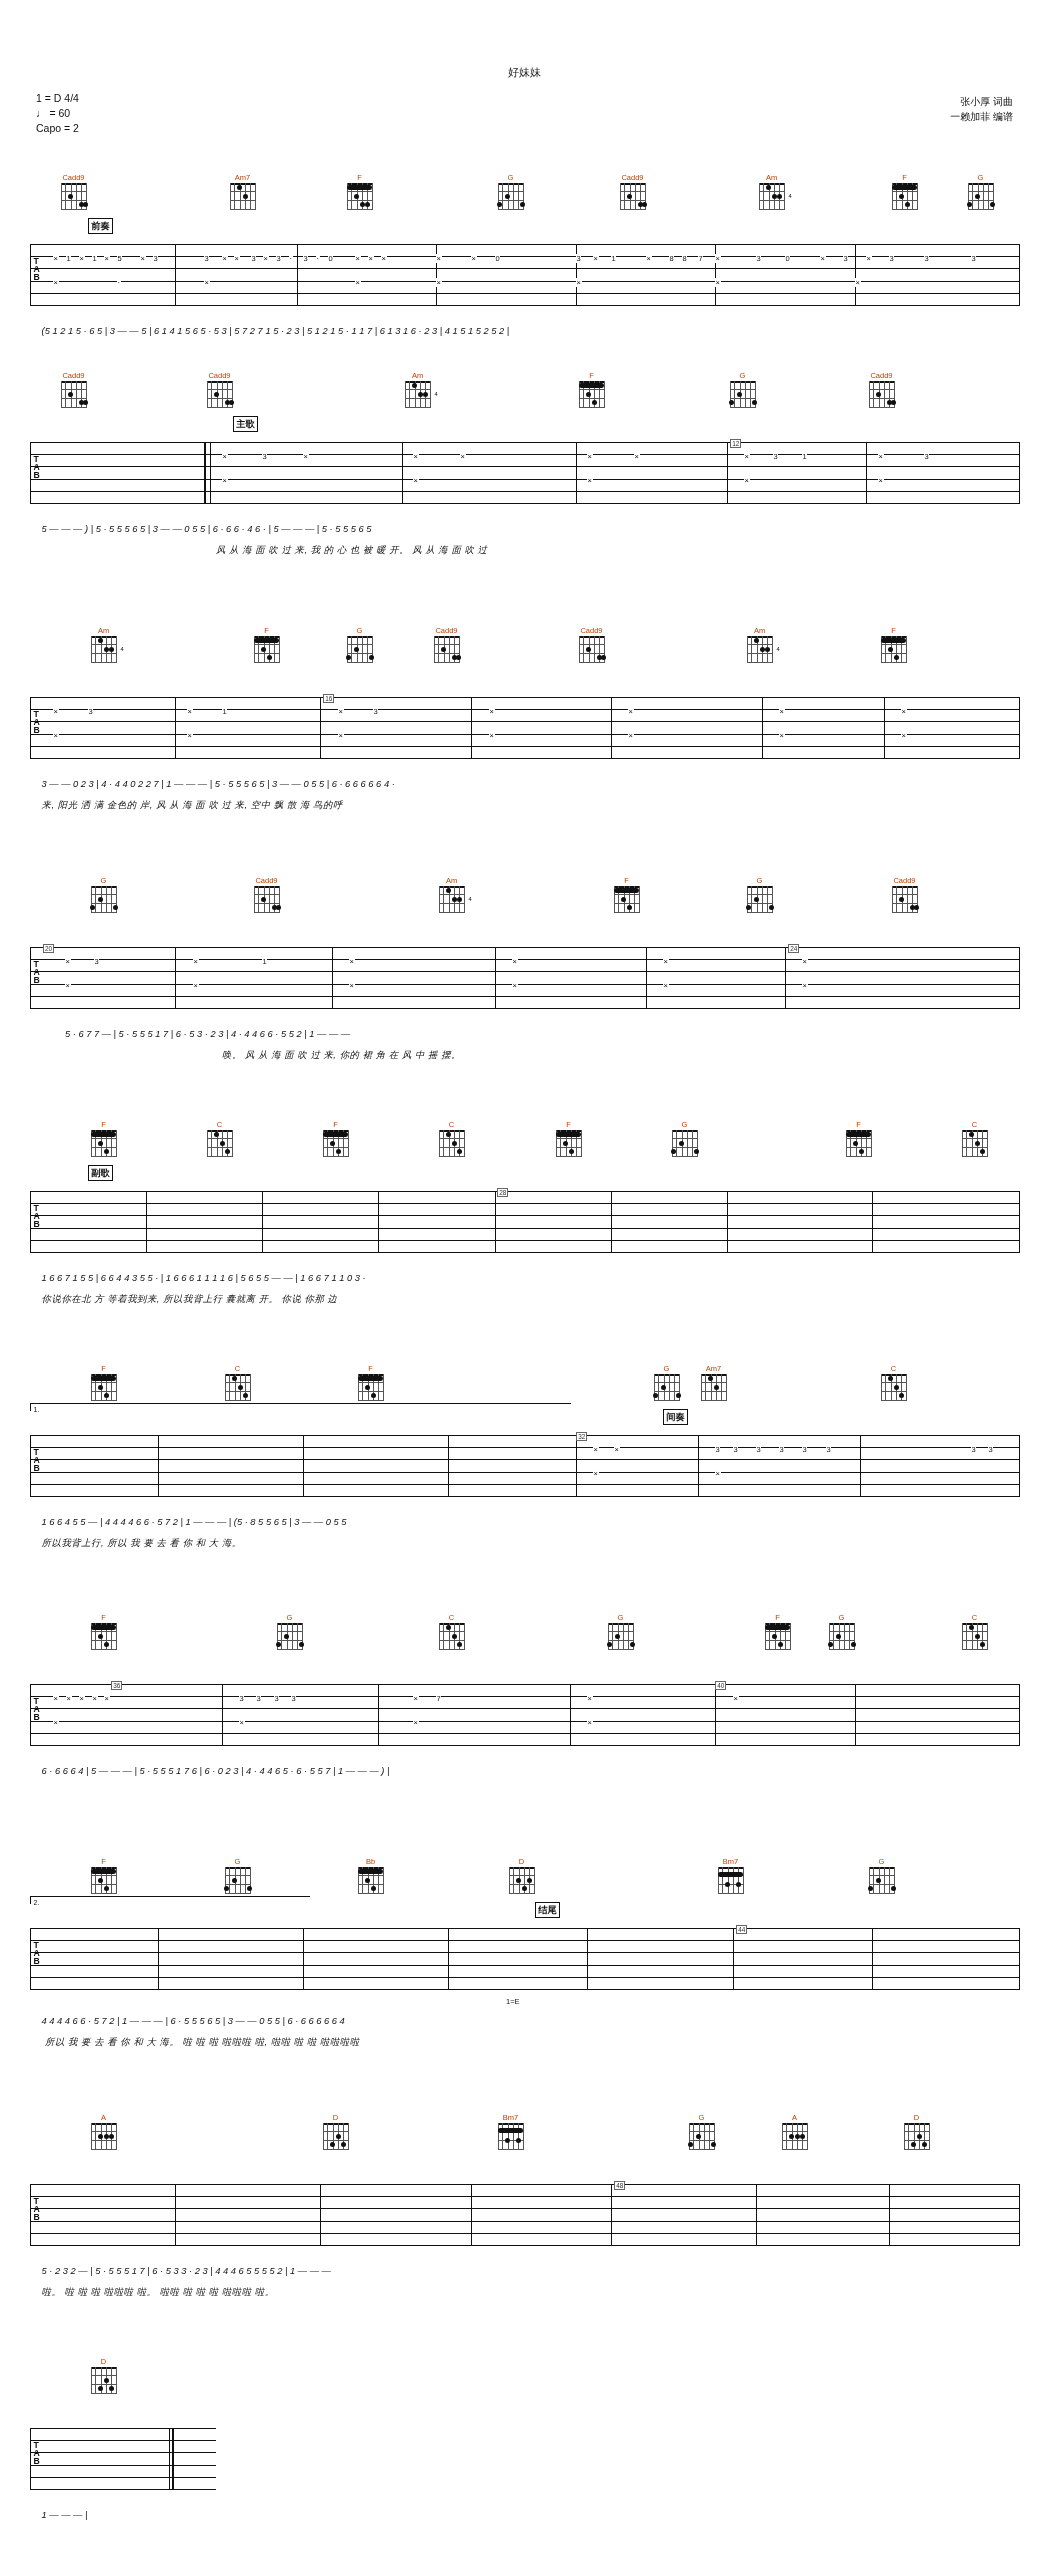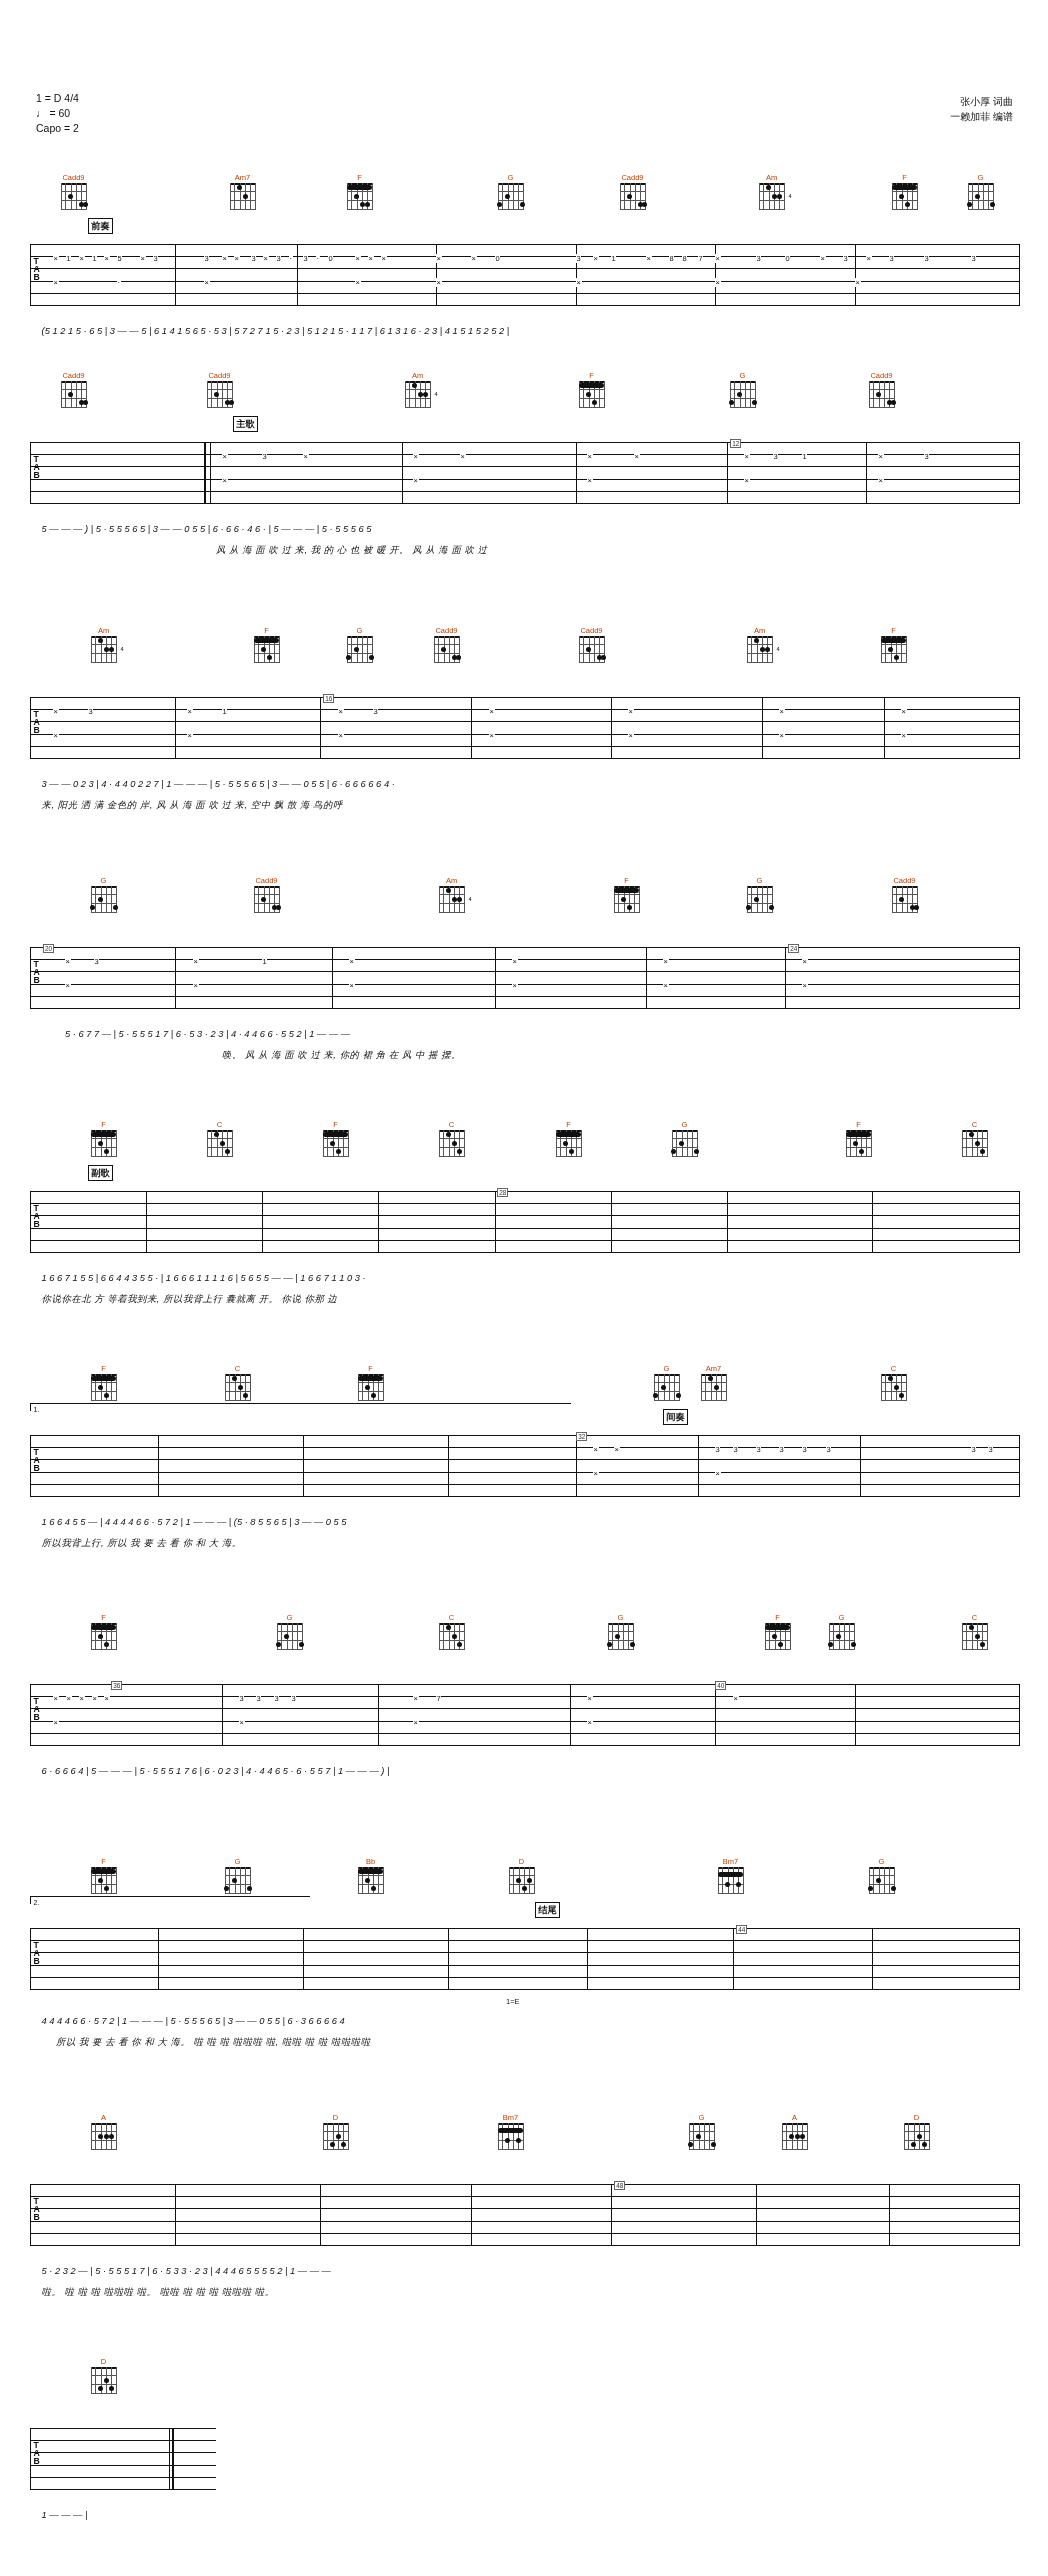--- a/index.html
+++ b/index.html
@@ -42,20 +42,21 @@
   .fretlbl{position:absolute;right:-7.5px;font-size:5.8px;color:#111;}
   .bracket{position:absolute;border-top:0.6px solid #111;border-left:0.6px solid #111;height:7px;}
   .brlabel{position:absolute;font-size:7px;}
   .smalltext{position:absolute;font-size:7.5px;}
 </style>
 </head>
 <body>
 
 <div class="sheet">
 
+  <div class="subtitle">好妹妹</div>
 
   <div class="meta-left">
     <div>1 = D 4/4</div>
     <div>♩ = 60</div>
     <div>Capo = 2</div>
   </div>
 
   <div class="meta-right">
     <div>张小厚 词曲</div>
     <div>一赖加菲 编谱</div>
@@ -1458,24 +1459,24 @@
       <div class="barline" style="left:557px;"></div>
       <div class="barline" style="left:703px;"></div>
       <div class="barline" style="left:842px;"></div>
       <div class="barline" style="left:989px;"></div>
       <div class="measnum" style="left:706px;top:-3.5px">44</div>
     </div>
 
     <div class="smalltext" style="left:476px;top:139px;">1=E</div>
 
     <div class="numrow" style="top:158px;">
-      <span style="left:11.6px;">4 4 4 4 6 6 · 5 7 2 | 1 — — — | 5 · 5 5 5 6 5 | 3 — — 0 5 5 | 6 · 3 6 6 6 6 4</span>
+      <span style="left:11.6px;">4 4 4 4 6 6 · 5 7 2 | 1 — — — | 6 · 5 5 5 6 5 | 3 — — 0 5 5 | 6 · 6 6 6 6 6 4</span>
     </div>
     <div class="lyricrow" style="top:178px;">
-      <span style="left:26px;">所以 我 要 去 看 你 和 大  海。   啦 啦 啦 啦啦啦 啦,  啦啦 啦 啦 啦啦啦啦</span>
+      <span style="left:15px;">所以 我 要 去 看 你 和 大  海。   啦 啦 啦 啦啦啦 啦,  啦啦 啦 啦 啦啦啦啦</span>
     </div>
   </div>
 
   <div class="system" style="top:2114px;height:197px;">
     <div class="chordbox" style="left:58px;top:0;">
       <div class="chordname">A</div>
       <div class="cgrid">
           <div class="nut"></div>
           <div class="fr" style="top:8.1px"></div>
           <div class="fr" style="top:17px"></div>

